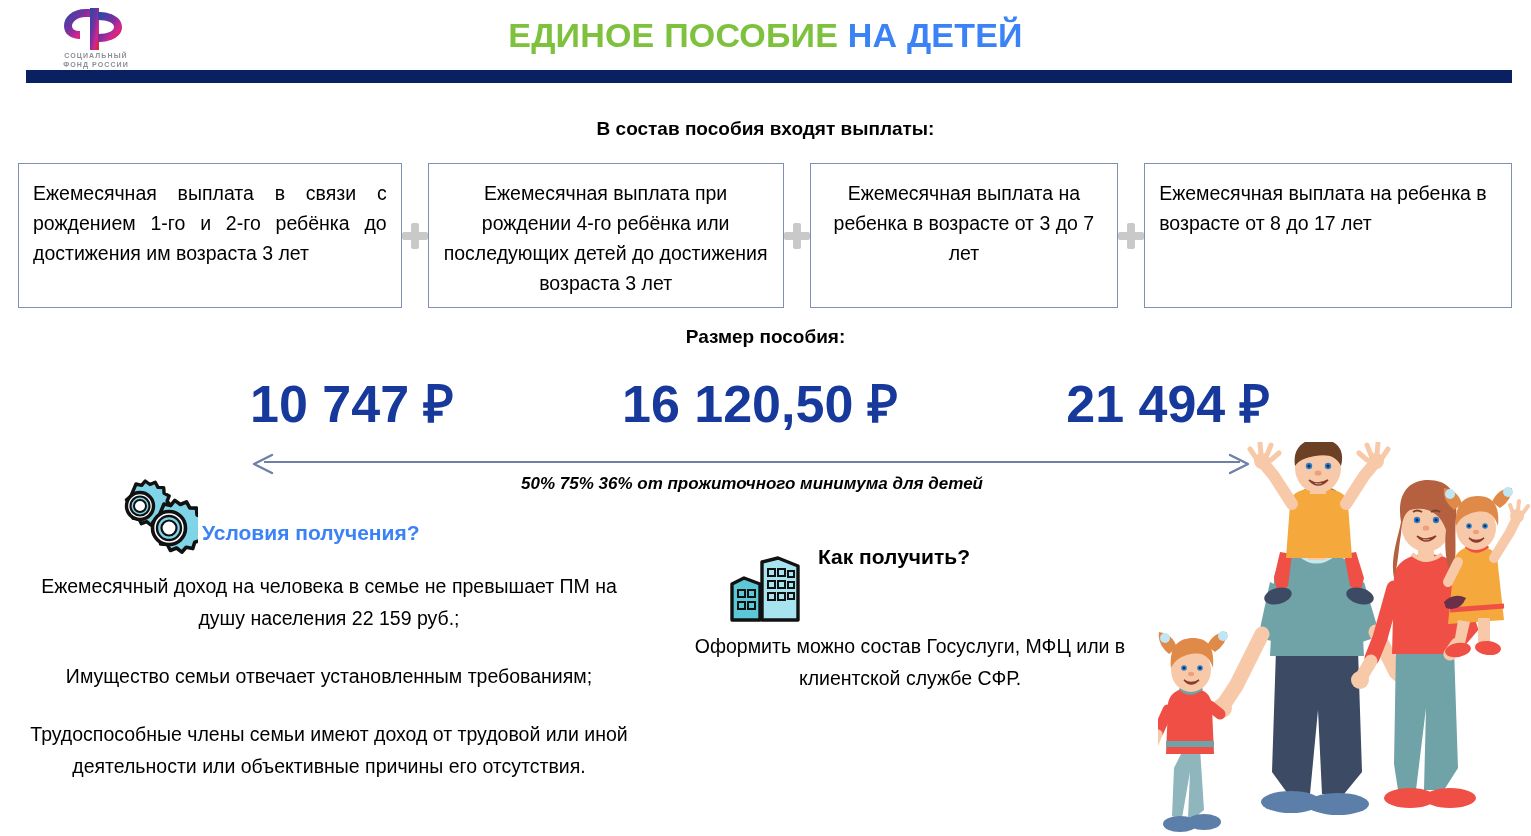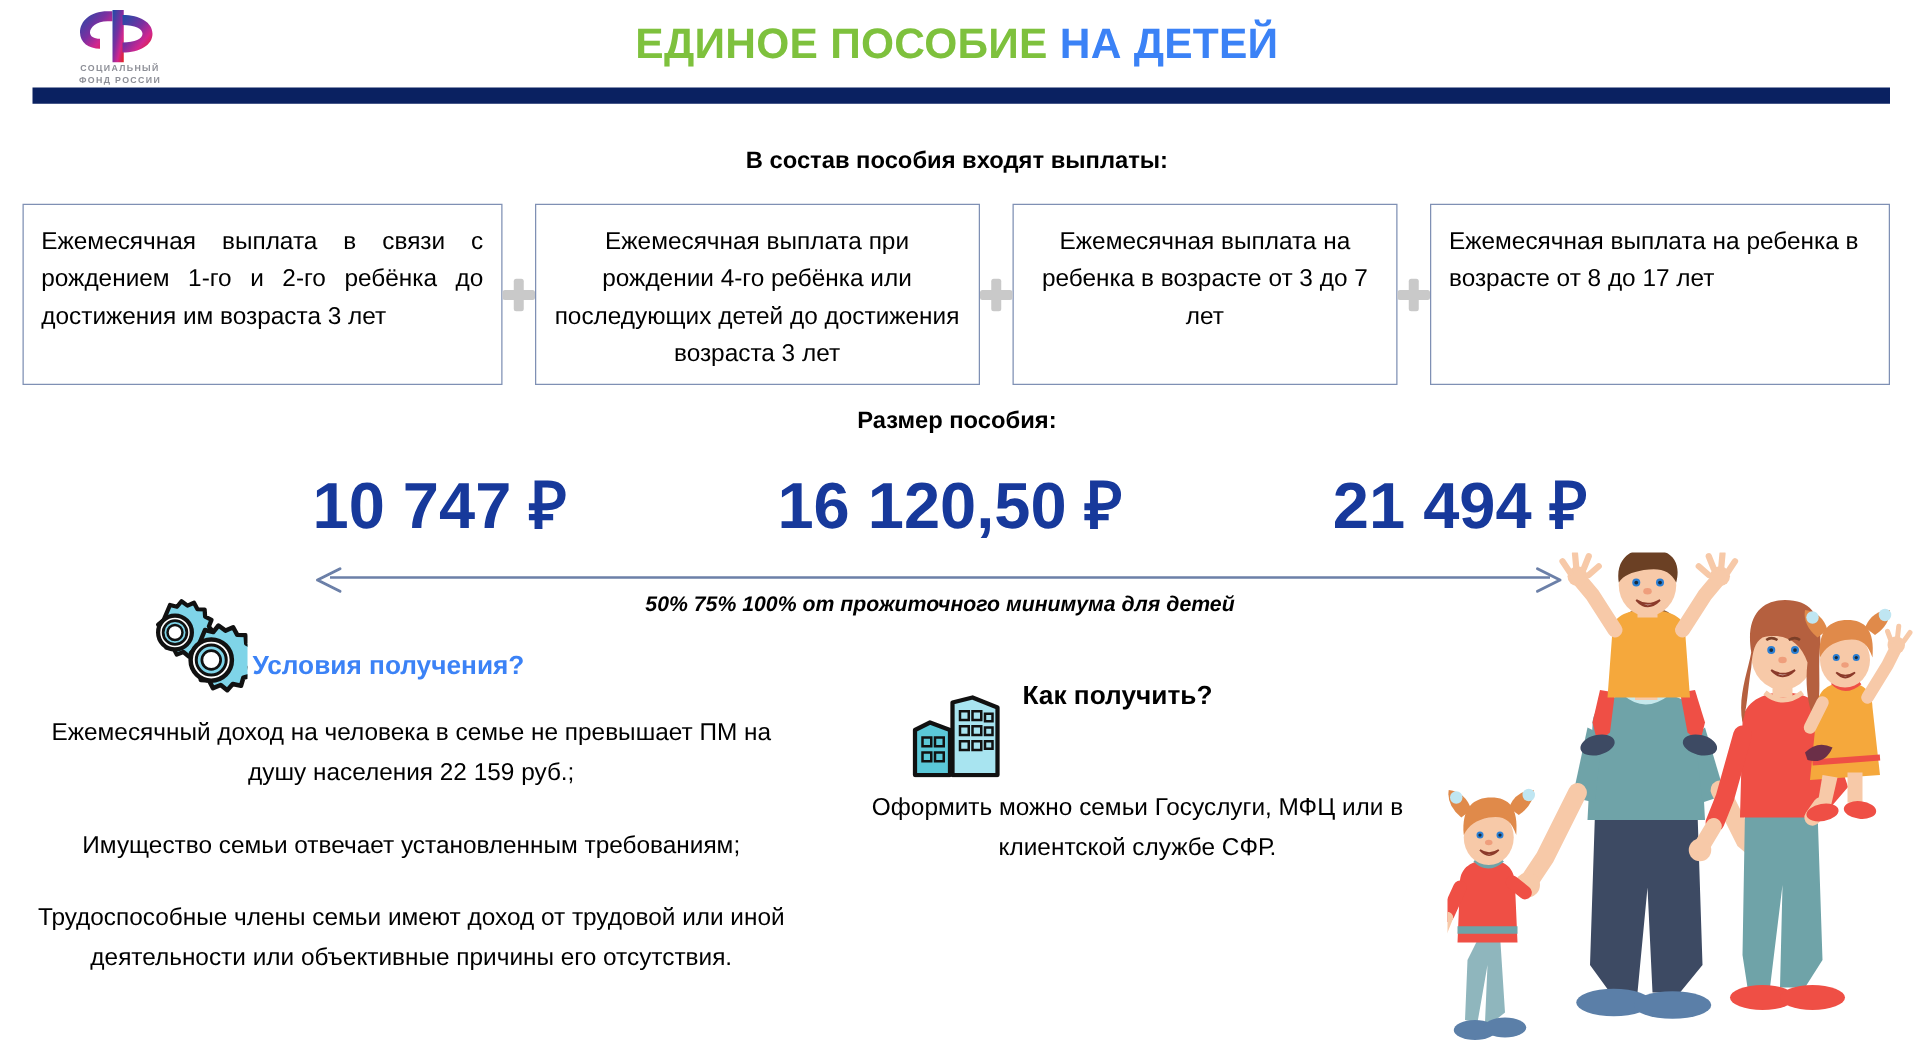--- a/index.html
+++ b/index.html
@@ -305,21 +305,21 @@
   <div class="arrow-head" style="left:250px;">
     <svg width="26" height="22" viewBox="0 0 26 22" aria-hidden="true">
       <polyline points="22,2 4,11 22,20" fill="none" stroke="#6c80a8" stroke-width="2.4" stroke-linecap="round" stroke-linejoin="round"></polyline>
     </svg>
   </div>
   <div class="arrow-head" style="left:1226px;">
     <svg width="26" height="22" viewBox="0 0 26 22" aria-hidden="true">
       <polyline points="4,2 22,11 4,20" fill="none" stroke="#6c80a8" stroke-width="2.4" stroke-linecap="round" stroke-linejoin="round"></polyline>
     </svg>
   </div>
-  <div class="arrow-caption">50% 75% 100% от прожиточного минимума для детей</div>
+  <div class="arrow-caption">50% 75% 36% от прожиточного минимума для детей</div>
 
   <div class="gears-icon">
     <svg viewBox="0 0 92 82" width="92" height="82" aria-hidden="true">
       <g stroke="#111111" stroke-width="3.4" stroke-linejoin="round">
 
         <path fill="#7fd4e8" d="M30 6 l5.6 1.4 3.6-4.4 4.8 3.5 5.2-2.3 2.8 5.2 5.7 0.2 0.4 5.7 5.1 2.6 -2.1 5.3 3.6 4.4 -4.3 3.8 1.2 5.6 -5.5 1.6 -1.6 5.5 -5.6-1.2 -3.8 4.3 -4.4-3.6 -5.3 2.1 -2.6-5.1 -5.7-0.4 -0.2-5.7 -5.2-2.8 2.3-5.2 -3.5-4.8 4.4-3.6 Z"></path>
         <circle cx="34" cy="28" r="13.5" fill="#ffffff"></circle>
         <circle cx="34" cy="28" r="9.5" fill="#7fd4e8" stroke-width="2.2"></circle>
         <circle cx="34" cy="28" r="6" fill="#ffffff" stroke-width="2"></circle>
       </g>
@@ -358,21 +358,21 @@
       <path d="M10 28 L22 22 L38 28 L38 64 L10 64 Z" fill="#5bc8d8" stroke="#111111" stroke-width="3.4" stroke-linejoin="round"></path>
       <g fill="none" stroke="#111111" stroke-width="2">
         <rect x="16" y="34" width="7" height="7"></rect>
           <rect x="26" y="34" width="7" height="7"></rect>
         <rect x="16" y="46" width="7" height="7"></rect>
           <rect x="26" y="46" width="7" height="7"></rect>
       </g>
     </svg>
   </div>
   <div class="how-title">Как получить?</div>
-  <div class="how-text">Оформить можно семьи Госуслуги, МФЦ или в клиентской службе СФР.</div>
+  <div class="how-text">Оформить можно состав Госуслуги, МФЦ или в клиентской службе СФР.</div>
 
   <div class="family">
     <svg viewBox="0 0 376 394" width="376" height="394" aria-hidden="true">
       <g>
 
         <path d="M118 208 L200 208 L204 330 L186 352 L164 352 L160 268 L152 352 L130 352 L114 330 Z" fill="#3d4a63"></path>
 
         <ellipse cx="133" cy="360" rx="30" ry="11" fill="#5b7fa8"></ellipse>
         <ellipse cx="180" cy="362" rx="31" ry="11" fill="#5b7fa8"></ellipse>
 

